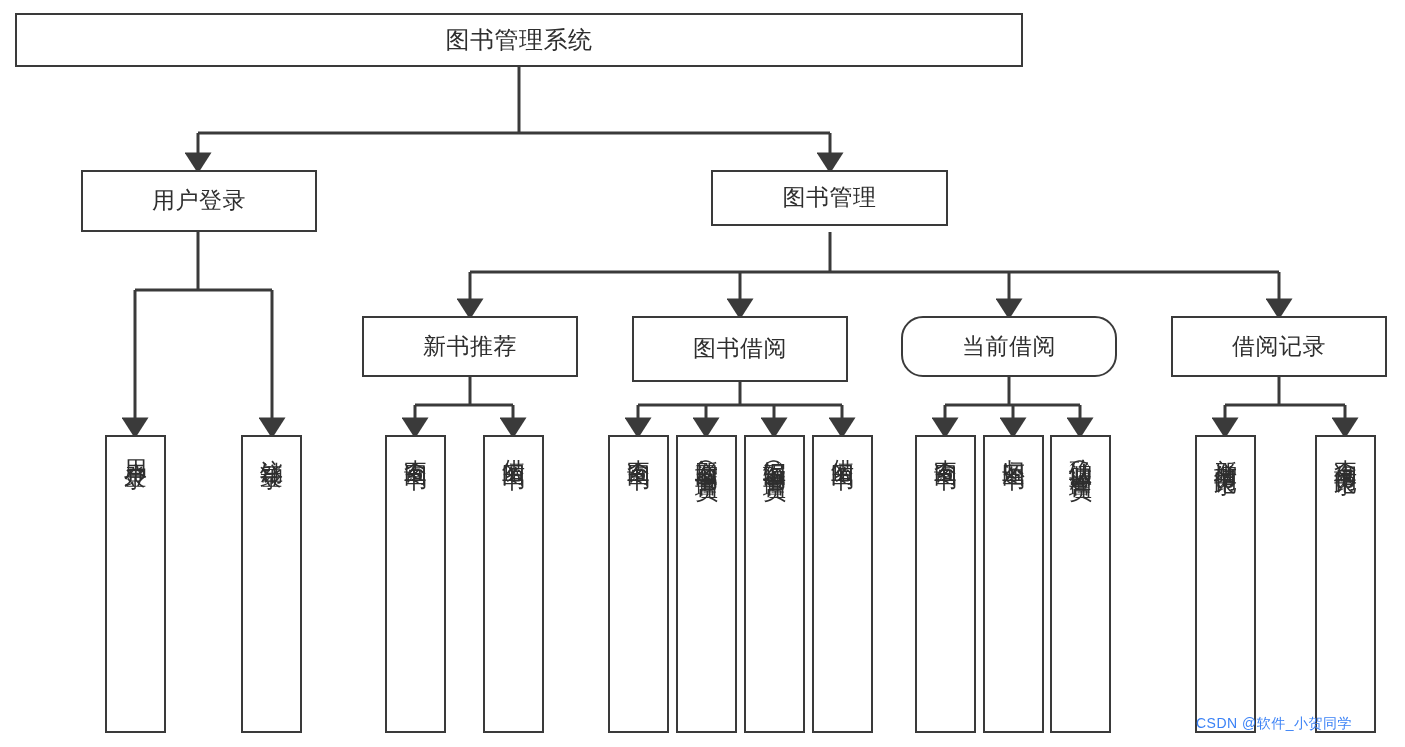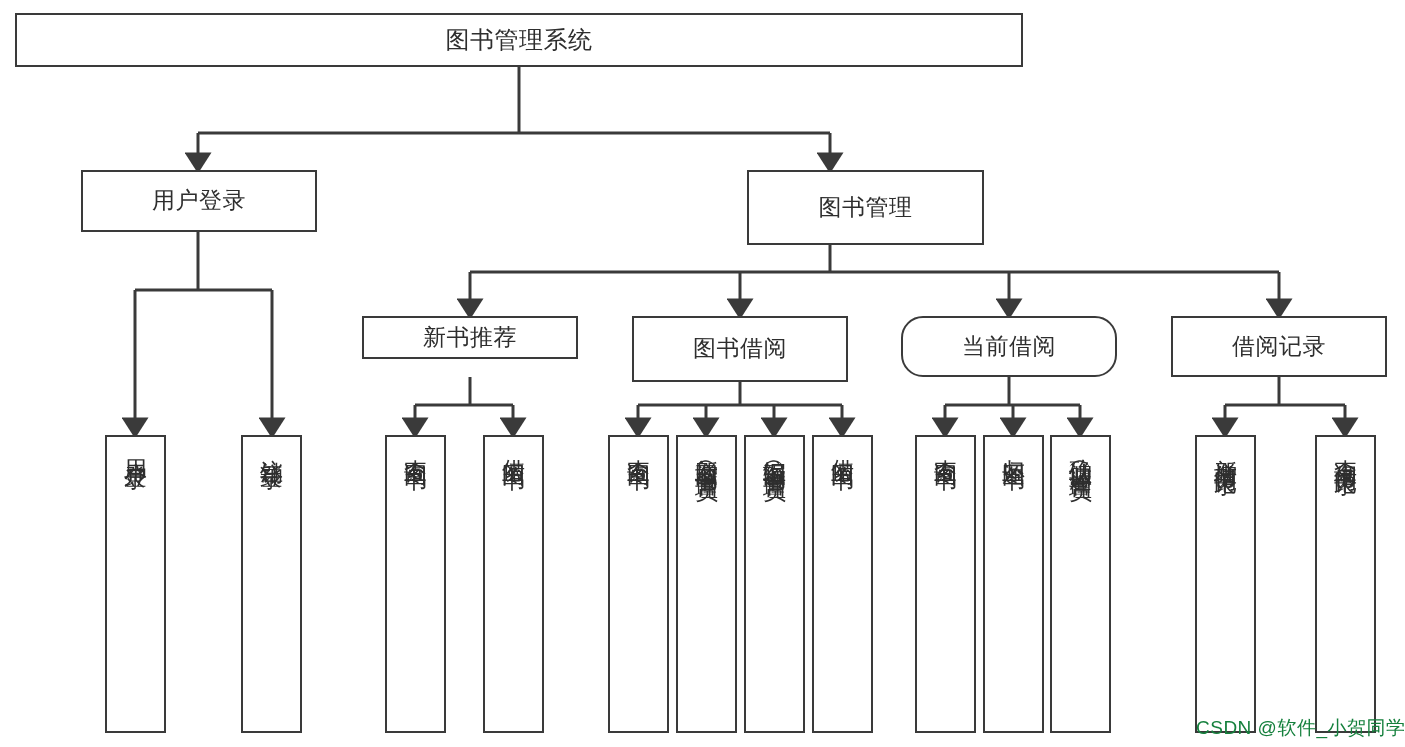--- a/index.html
+++ b/index.html
@@ -53,22 +53,22 @@
   .node.vertical .label {
     writing-mode: vertical-rl;
     text-orientation: upright;
     font-size: 23px;
     letter-spacing: 3px;
     line-height: 1;
   }
   .node.root .label { font-size: 24px; }
   .watermark {
     position: absolute;
-    color: #15803d;
-    font-size: 19px;
+    color: #3b82f6;
+    font-size: 14px;
     white-space: nowrap;
     letter-spacing: 0.5px;
   }
 </style>
 </head>
 <body>
 
 <div id="canvas">
 
   <svg class="connectors" viewBox="0 0 1405 747">
@@ -121,25 +121,25 @@
     </g>
   </svg>
 
   <div class="node horizontal root" style="left:15px; top:13px; width:1008px; height:54px;">
     <span class="label">图书管理系统</span>
   </div>
 
   <div class="node horizontal" style="left:81px; top:170px; width:236px; height:62px;">
     <span class="label">用户登录</span>
   </div>
-  <div class="node horizontal" style="left:711px; top:170px; width:237px; height:75px;margin-left:36px;">
+  <div class="node horizontal" style="left:711px; top:170px; width:237px; height:56px;">
     <span class="label">图书管理</span>
   </div>
 
-  <div class="node horizontal" style="left:362px; top:316px; width:216px; height:43px;">
+  <div class="node horizontal" style="left:362px; top:316px; width:216px; height:61px;">
     <span class="label">新书推荐</span>
   </div>
   <div class="node horizontal" style="left:632px; top:316px; width:216px; height:66px;">
     <span class="label">图书借阅</span>
   </div>
   <div class="node horizontal" style="left:901px; top:316px; width:216px; height:61px;border-radius:22px;">
     <span class="label">当前借阅</span>
   </div>
   <div class="node horizontal" style="left:1171px; top:316px; width:216px; height:61px;">
     <span class="label">借阅记录</span>

